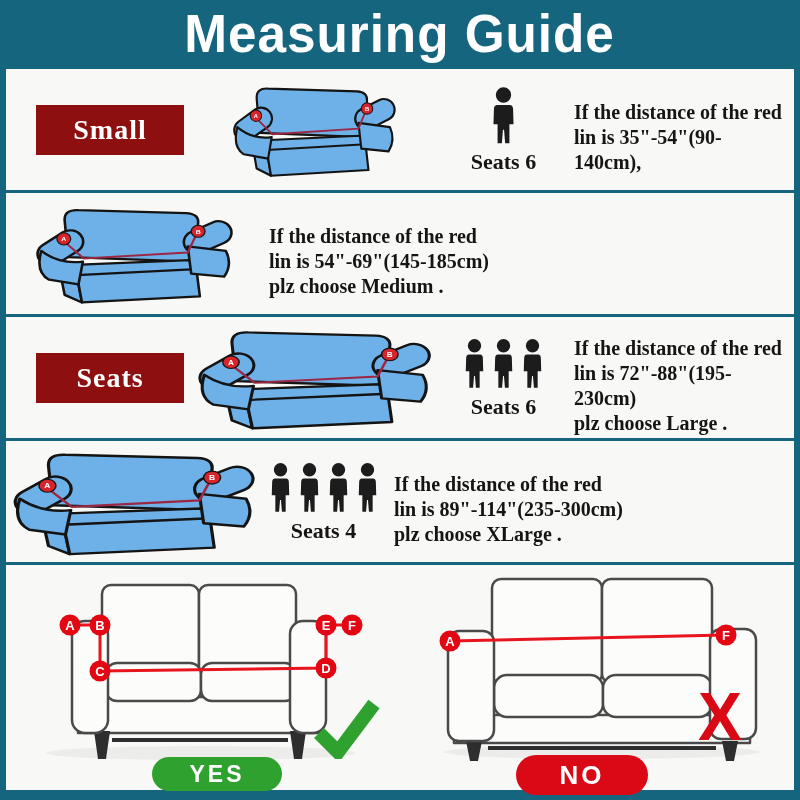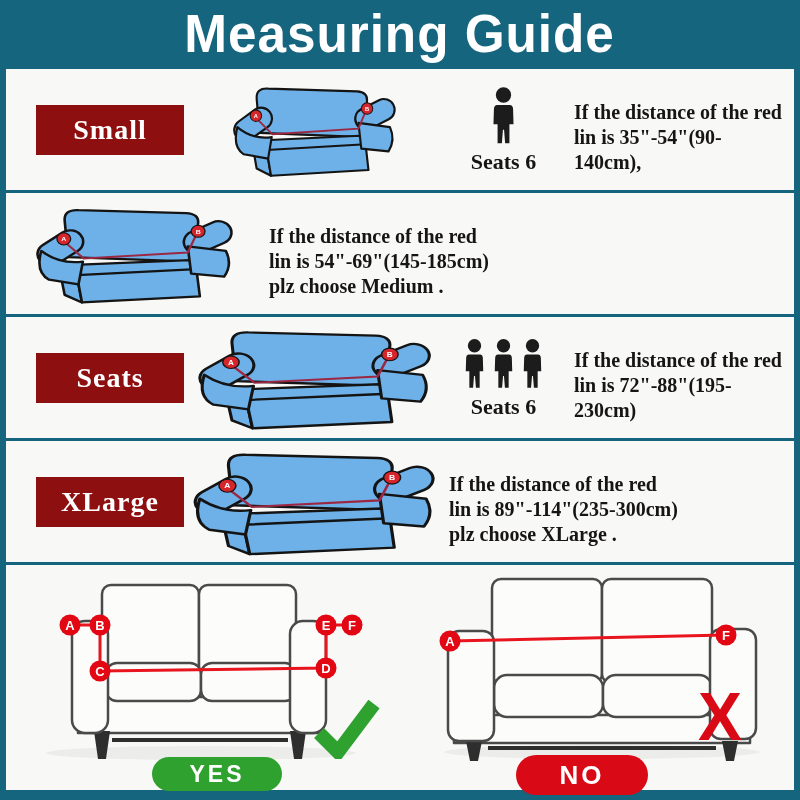--- a/index.html
+++ b/index.html
@@ -158,31 +158,46 @@
             </svg>
           <svg class="person" viewBox="0 0 34 64" width="27" height="56">
               <use href="#person-sym"></use>
             </svg>
         </div>
         <div class="seats-label">Seats 6</div>
       </div>
       <div class="desc">
         <div>If the distance of the red</div>
         <div>lin is 72"-88"(195-230cm)</div>
-      </div>
-    </div>
-
-    <div class="size-row">
-      <div class="badge-zone">
-        <div class="size-badge">XLarge</div>
-      </div>
+        <div>plz choose Large .</div>
+      </div>
+    </div>
+
+    <div class="size-row">
       <div class="sofa-zone">
         <svg class="sofa-svg" viewBox="0 0 240 140" preserveAspectRatio="none" width="278" height="114">
             <use href="#sofa-blue-sym"></use>
           </svg>
+      </div>
+      <div class="seats-zone">
+        <div class="persons">
+          <svg class="person" viewBox="0 0 34 64" width="27" height="56">
+              <use href="#person-sym"></use>
+            </svg>
+          <svg class="person" viewBox="0 0 34 64" width="27" height="56">
+              <use href="#person-sym"></use>
+            </svg>
+          <svg class="person" viewBox="0 0 34 64" width="27" height="56">
+              <use href="#person-sym"></use>
+            </svg>
+          <svg class="person" viewBox="0 0 34 64" width="27" height="56">
+              <use href="#person-sym"></use>
+            </svg>
+        </div>
+        <div class="seats-label">Seats 4</div>
       </div>
       <div class="desc">
         <div>If the distance of the red</div>
         <div>lin is 89"-114"(235-300cm)</div>
         <div>plz choose XLarge .</div>
       </div>
     </div>
 
     <div class="bottom-section">
 

